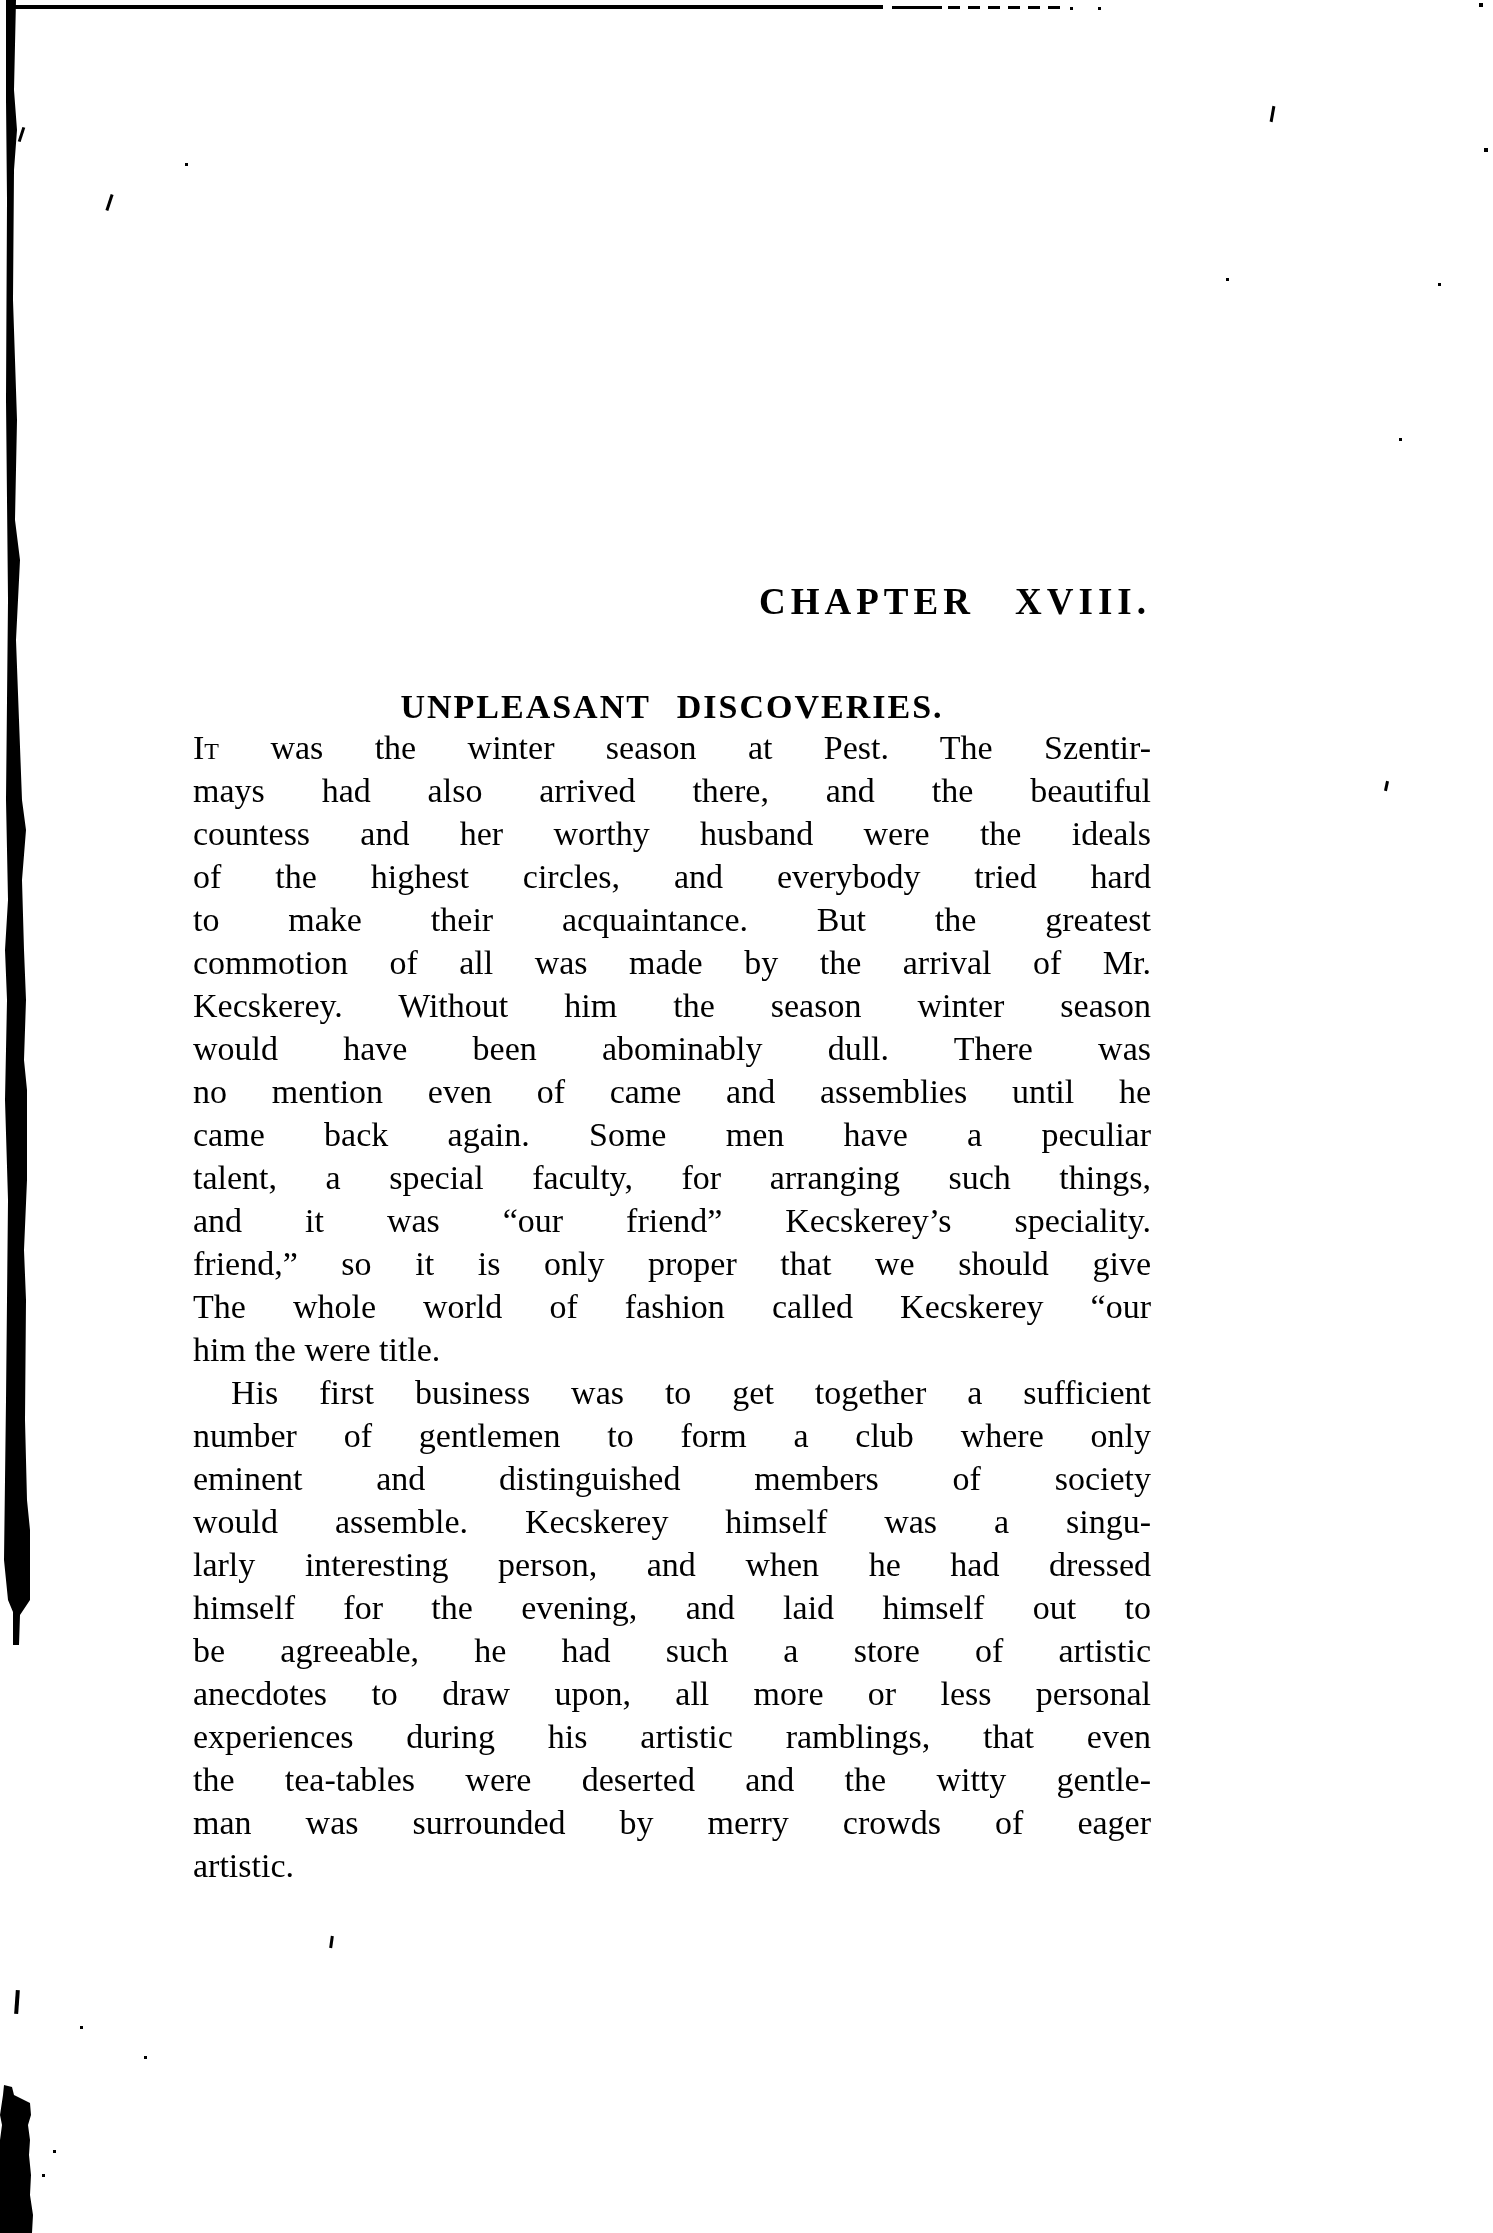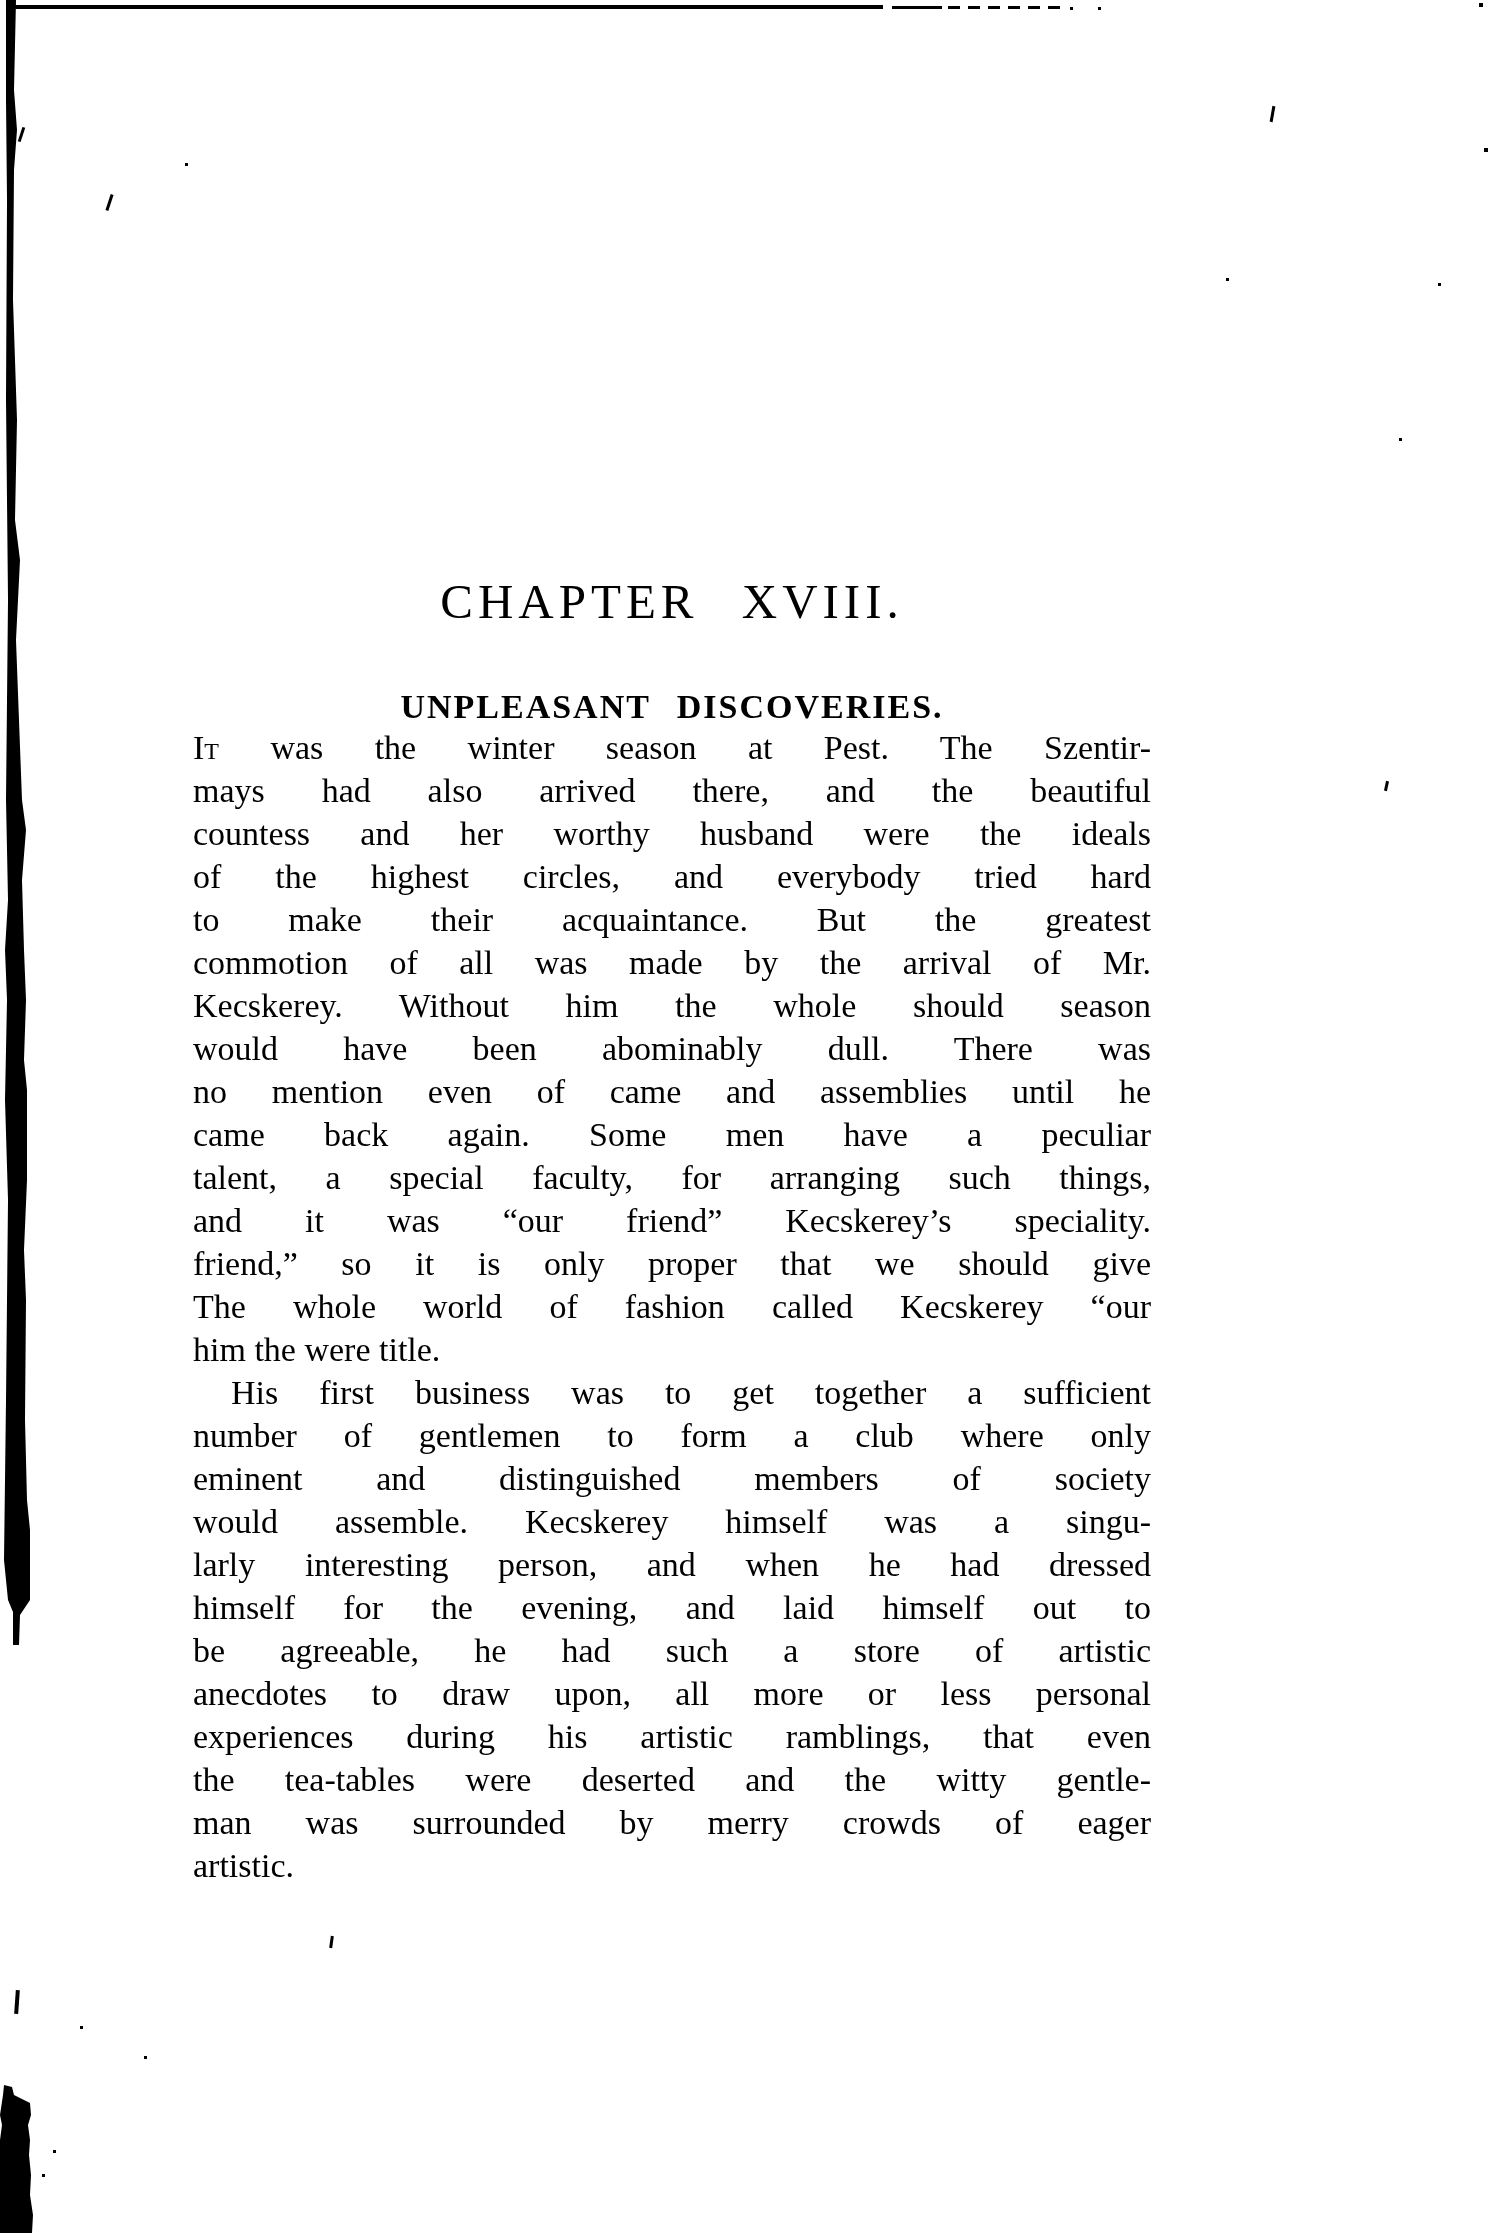--- a/index.html
+++ b/index.html
@@ -25,23 +25,23 @@
       6px 800px,8px 600px,6px 400px,7px 200px,6px 100px);}
   .left-tick{position:absolute;left:15px;top:1990px;width:4px;height:24px;background:#000;transform:rotate(4deg);}
   .corner-blob{position:absolute;left:0;top:2085px;width:34px;height:148px;background:#000;
     clip-path:polygon(4px 0,12px 2px,14px 10px,30px 18px,31px 30px,28px 40px,30px 55px,
       29px 70px,31px 90px,30px 110px,33px 130px,32px 148px,0 148px,0 55px,2px 40px,0 30px,3px 10px);}
   .speck{position:absolute;display:block;background:#000;}
   
   .content{position:absolute;left:193px;top:0;width:958px;}
   .chapter{
     margin:578px 0 0 0;
-    font-size:49px;line-height:48px;font-weight:400;
+    font-size:37px;line-height:48px;font-weight:700;
     letter-spacing:5px;word-spacing:26px;
-    text-align:center;
+    text-align:right;
   }
   .section{
     margin:62px 0 0 0;
     font-size:34px;line-height:38px;font-weight:700;
     letter-spacing:2px;word-spacing:16px;
     text-align:center;
   }
   .bodytext{font-size:34px;}
   .bl{
     height:43px;line-height:43px;
@@ -87,21 +87,21 @@
     <div class="section">UNPLEASANT DISCOVERIES.</div>
 
     <div class="bodytext">
 
       <div class="bl"><span class="lead">It</span><span> was the winter season at Pest. The Szentir-</span></div>
       <div class="bl">mays had also arrived there, and the beautiful</div>
       <div class="bl">countess and her worthy husband were the ideals</div>
       <div class="bl">of the highest circles, and everybody tried hard</div>
       <div class="bl">to make their acquaintance. But the greatest</div>
       <div class="bl">commotion of all was made by the arrival of Mr.</div>
-      <div class="bl">Kecskerey. Without him the whole should season</div>
+      <div class="bl">Kecskerey. Without him the season winter season</div>
       <div class="bl">would have been abominably dull. There was</div>
       <div class="bl">no mention even of came and assemblies until he</div>
       <div class="bl">came back again. Some men have a peculiar</div>
       <div class="bl">talent, a special faculty, for arranging such things,</div>
       <div class="bl">and it was “our friend” Kecskerey’s speciality.</div>
       <div class="bl">friend,” so it is only proper that we should give</div>
       <div class="bl">The whole world of fashion called Kecskerey “our</div>
       <div class="bl end">him the were title.</div>
 
       <div class="bl indent">His first business was to get together a sufficient</div>

